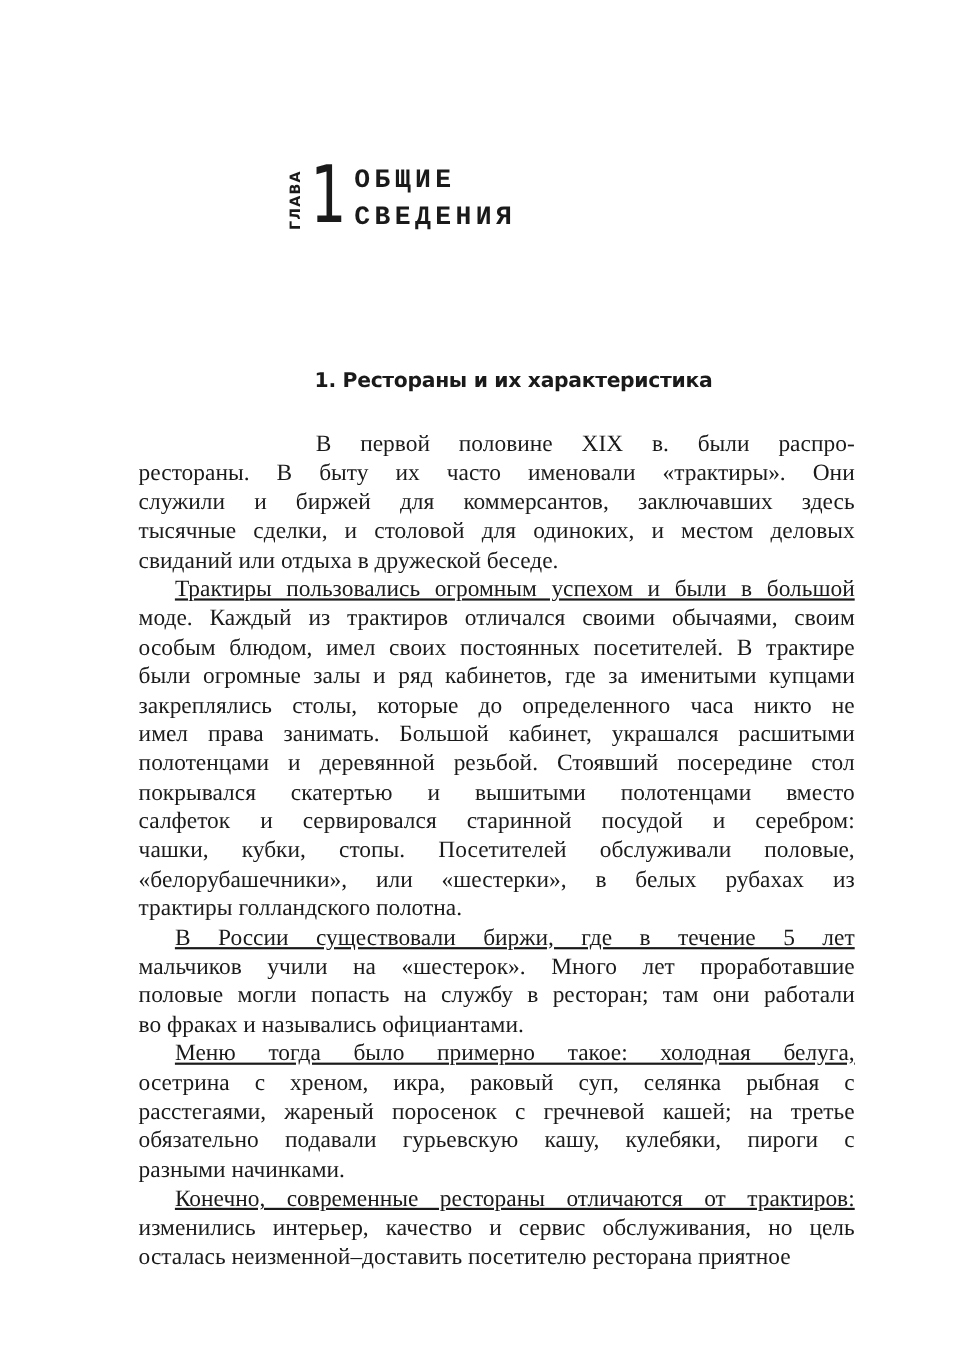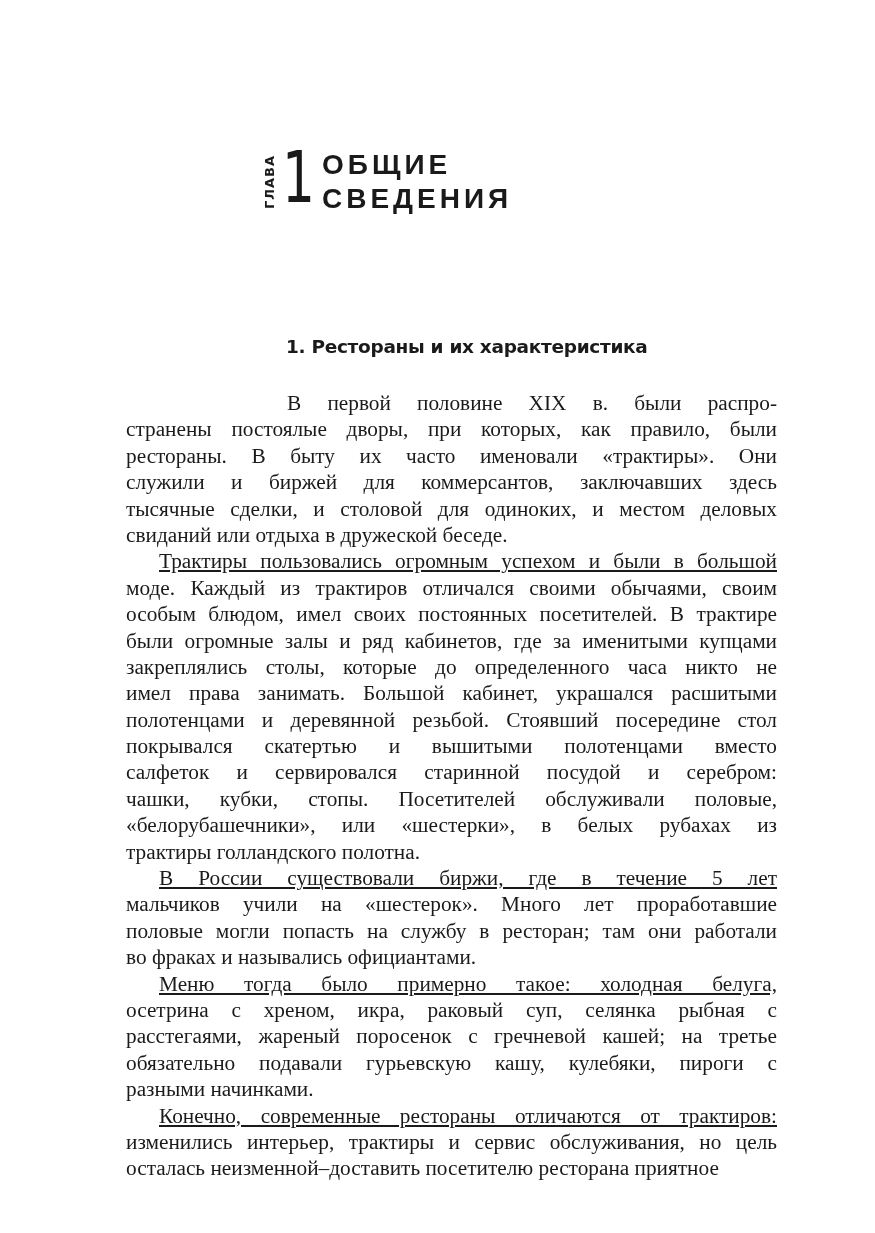--- a/index.html
+++ b/index.html
@@ -2,21 +2,21 @@
 <html><head>
   <meta charset="utf-8">
   <style>
     html, body { margin: 0; padding: 0; background: #ffffff; }
     body { width: 875px; height: 1233px; position: relative; overflow: hidden; color: #1a1a1a; }
     .chapter { position: absolute; left: 260px; top: 146px; height: 70px; }
     .chapter-word { position: absolute; left: 0; top: 6px; width: 18px; height: 60px; }
     .chapter-word span { position: absolute; left: 50%; top: 50%; transform: translate(-50%,-50%) rotate(-90deg);
       font-family: "DejaVu Sans", sans-serif; font-weight: bold; font-size: 13px; letter-spacing: 1px; white-space: nowrap; }
     .chapter-num { position: absolute; left: 22px; top: -8px; font-family: "DejaVu Sans", sans-serif; font-size: 72px; line-height: 78px; font-weight: normal; transform: scaleX(0.72); transform-origin: left top; }
-    .chapter-title { position: absolute; left: 62px; top: 2px; font-family: Liberation Sans, sans-serif; font-weight: bold; font-size: 28px; letter-spacing: 4px; line-height: 34px; white-space: nowrap; }
+    .chapter-title { position: absolute; left: 62px; top: 2px; font-family: Liberation Mono, monospace; font-weight: bold; font-size: 24px; letter-spacing: 4px; line-height: 34px; white-space: nowrap; }
     .section-title { position: absolute; left: 286px; top: 336px; font-family: "DejaVu Sans", sans-serif; font-weight: bold; font-size: 18.5px; white-space: nowrap; letter-spacing: -0.3px; text-align: center; }
     .text { position: absolute; left: 126px; top: 390px; width: 651px; font-family: "Liberation Serif", serif; font-size: 21.3px; line-height: 26.4px; }
     .line { display: block; height: 26.4px; text-align: justify; text-align-last: justify; white-space: nowrap; overflow: visible; }
     .line.last { text-align-last: left; }
     .line.indent { padding-left: 33px; text-decoration: underline; }
     .line.bigindent { padding-left: 161px; }
   </style>
 </head>
 <body>
 
@@ -29,21 +29,20 @@
     <div>ОБЩИЕ</div>
     <div>СВЕДЕНИЯ</div>
   </div>
 </div>
 
 <div class="section-title">1. Рестораны и их характеристика</div>
 
 <div class="text">
 
   <span class="line bigindent">В первой половине XIX в. были распро-</span>
-  <span class="line">странены постоялые дворы, при которых, как правило, были</span>
   <span class="line">рестораны. В быту их часто именовали «трактиры». Они</span>
   <span class="line">служили и биржей для коммерсантов, заключавших здесь</span>
   <span class="line">тысячные сделки, и столовой для одиноких, и местом деловых</span>
   <span class="line last">свиданий или отдыха в дружеской беседе.</span>
 
   <span class="line indent">Трактиры пользовались огромным успехом и были в большой</span>
   <span class="line">моде. Каждый из трактиров отличался своими обычаями, своим</span>
   <span class="line">особым блюдом, имел своих постоянных посетителей. В трактире</span>
   <span class="line">были огромные залы и ряд кабинетов, где за именитыми купцами</span>
   <span class="line">закреплялись столы, которые до определенного часа никто не</span>
@@ -60,15 +59,15 @@
   <span class="line">половые могли попасть на службу в ресторан; там они работали</span>
   <span class="line last">во фраках и назывались официантами.</span>
 
   <span class="line indent">Меню тогда было примерно такое: холодная белуга,</span>
   <span class="line">осетрина с хреном, икра, раковый суп, селянка рыбная с</span>
   <span class="line">расстегаями, жареный поросенок с гречневой кашей; на третье</span>
   <span class="line">обязательно подавали гурьевскую кашу, кулебяки, пироги с</span>
   <span class="line last">разными начинками.</span>
 
   <span class="line indent">Конечно, современные рестораны отличаются от трактиров:</span>
-  <span class="line">изменились интерьер, трактиры и сервис обслуживания, но цель</span>
+  <span class="line">изменились интерьер, качество и сервис обслуживания, но цель</span>
   <span class="line last">осталась неизменной–доставить посетителю ресторана приятное</span>
 </div>
 
 </body></html>

